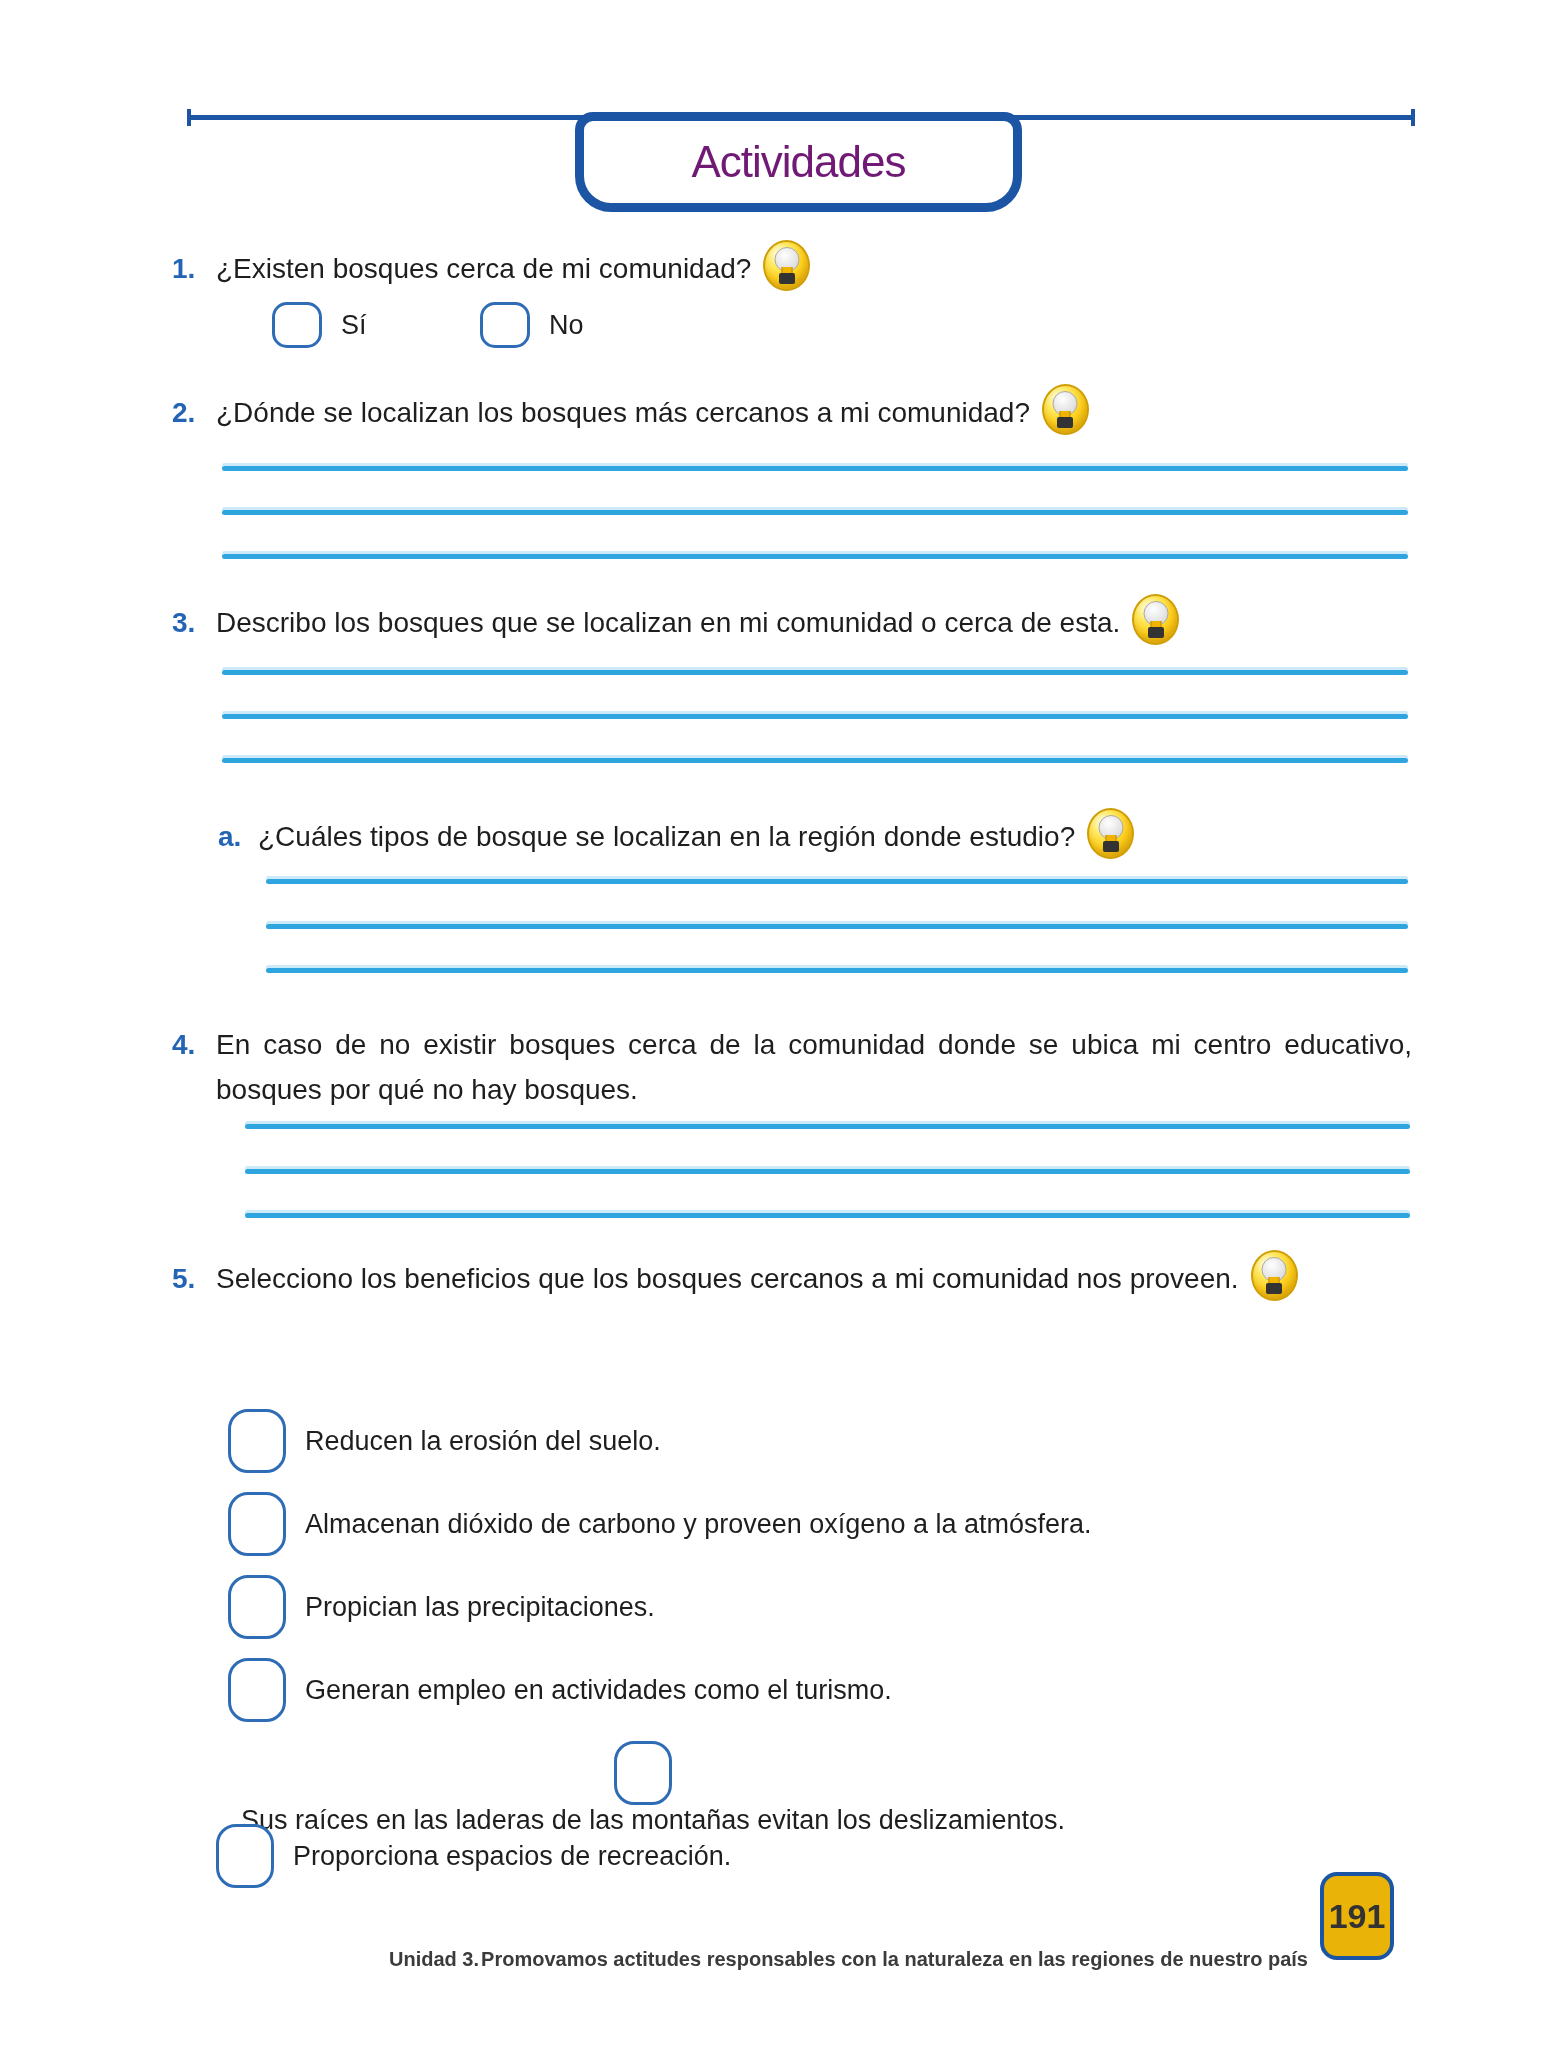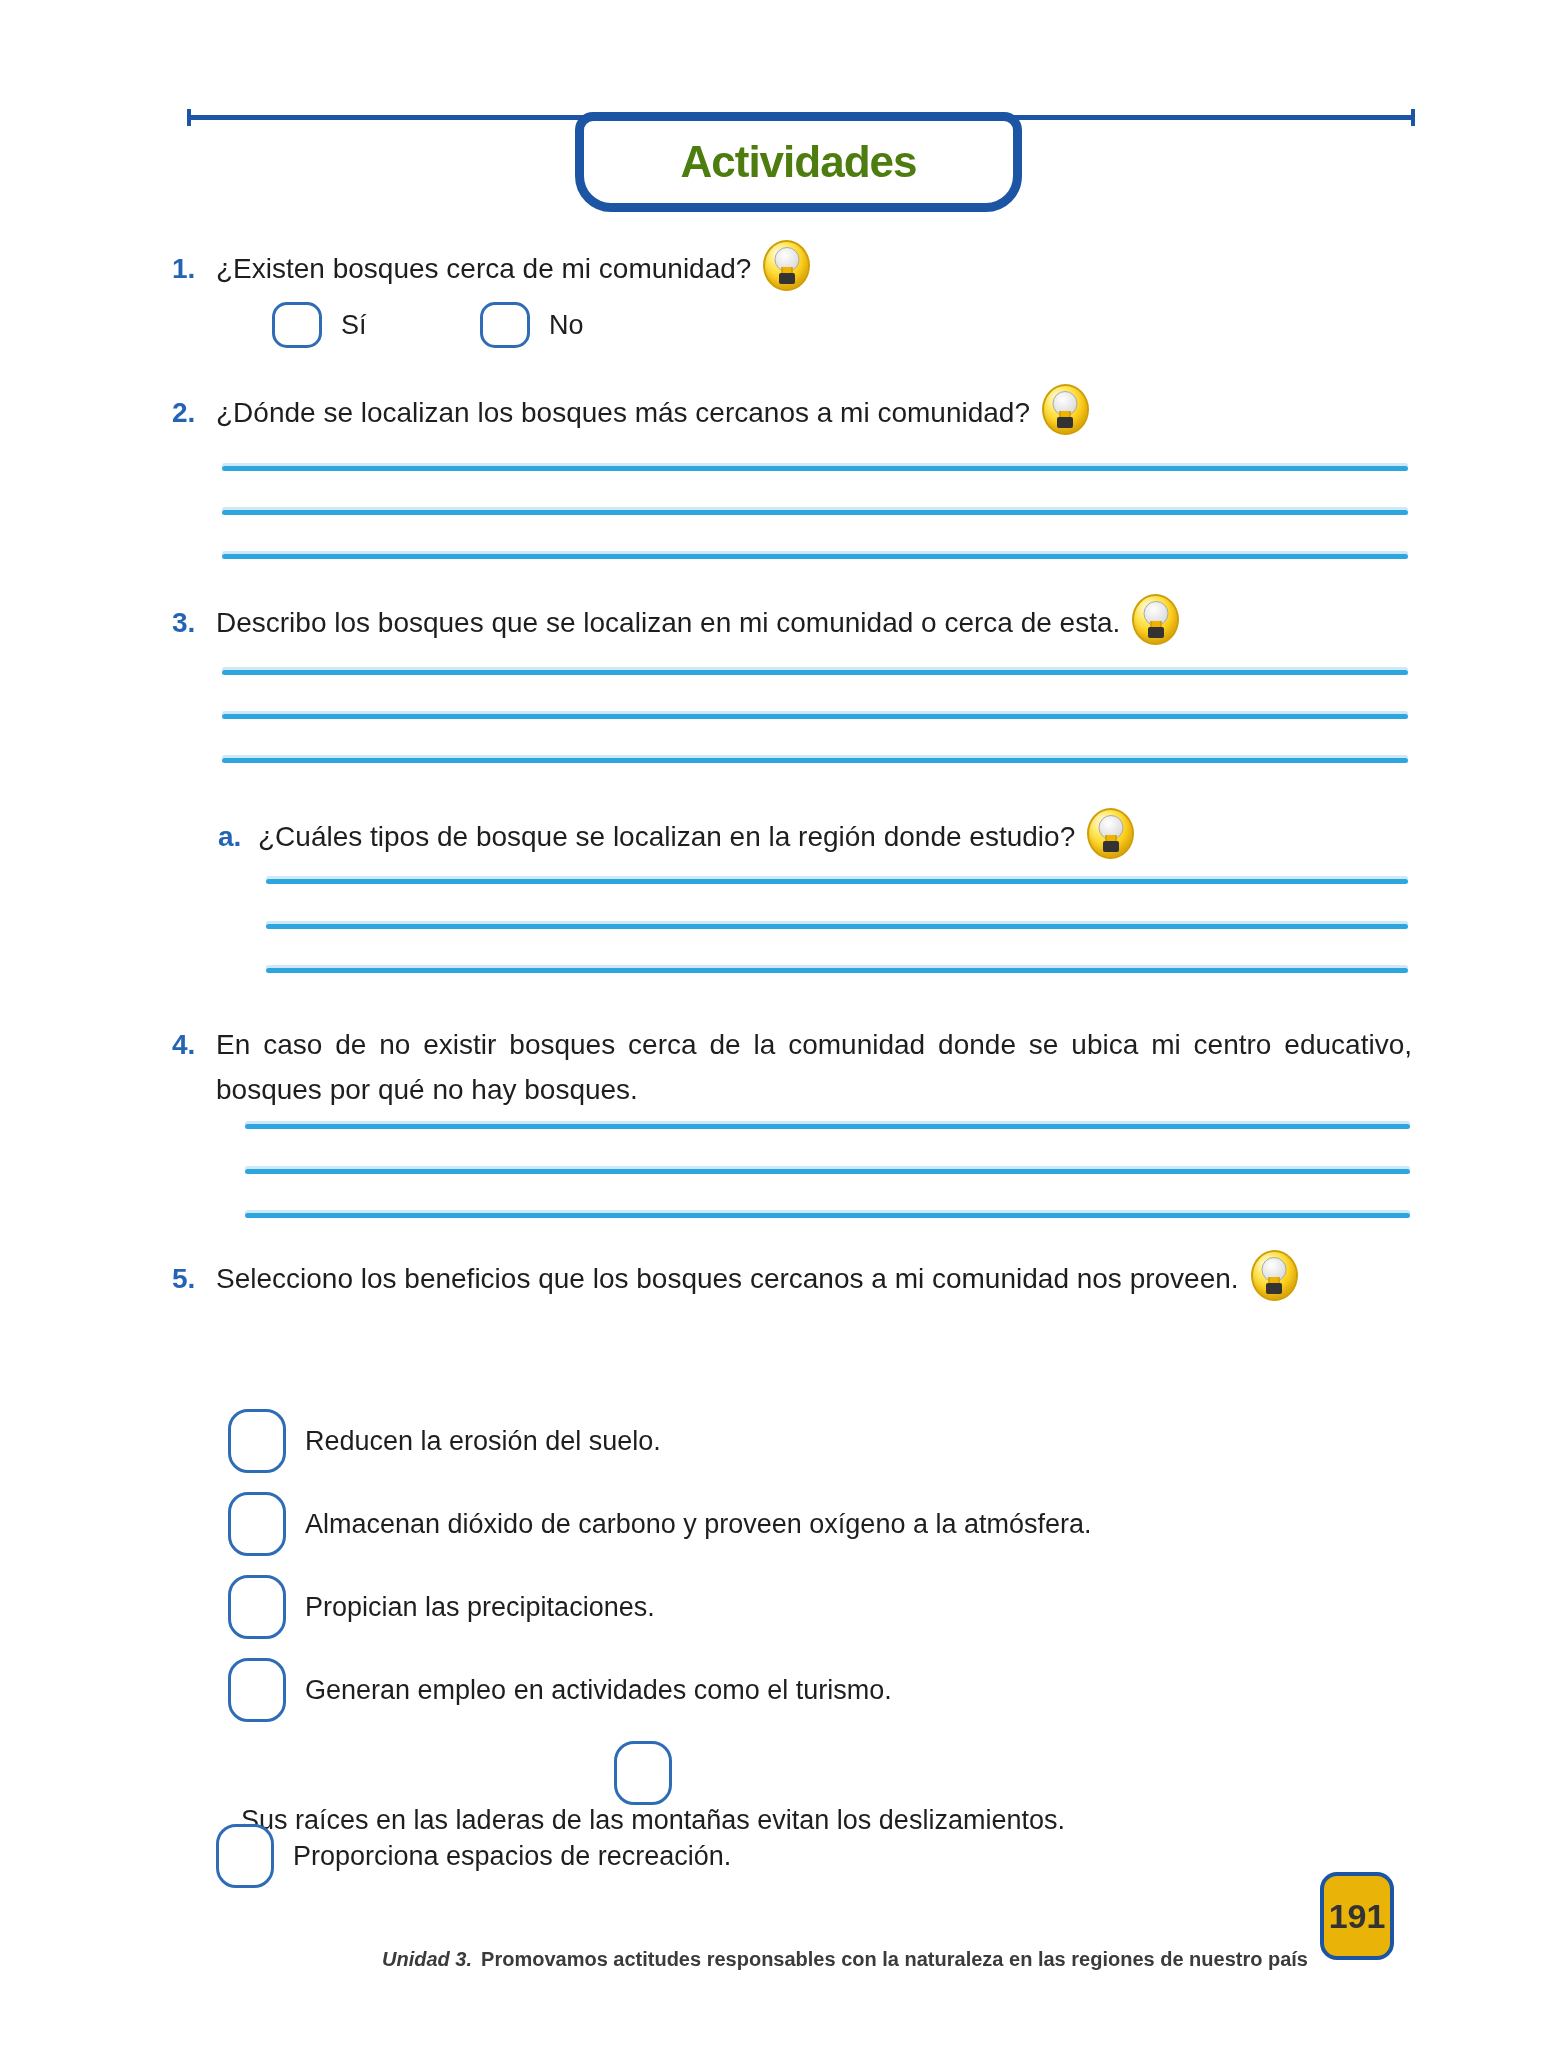--- a/index.html
+++ b/index.html
@@ -22,21 +22,21 @@
   .h-rule .tick.left{left:0;}
   .h-rule .tick.right{right:0;}
   .title-box{
     position:absolute;left:575px;top:112px;width:447px;height:100px;
     background:#ffffff;border:9px solid #1c55a3;
     border-radius:18px 18px 36px 36px;
     box-sizing:border-box;
     display:flex;align-items:center;justify-content:center;
   }
   .title-box span{
-    font-size:44px;font-weight:bold;color:#4d7c0f;letter-spacing:-1px;
+    font-size:44px;font-weight:normal;color:#701a75;letter-spacing:-1px;
   }
   
   .q-row{
     position:absolute;left:172px;
     display:flex;align-items:flex-start;
     font-size:28px;line-height:34px;
   }
   .q-num{flex:none;width:44px;font-weight:bold;color:#2364b4;}
   .q-num.sub{width:40px;}
   .q-text{color:#1e1e1e;}
@@ -82,21 +82,21 @@
     flex:none;background:#ffffff;border:3px solid #2e6cb6;box-sizing:border-box;
   }
   .cbox.small{width:50px;height:46px;border-radius:15px;}
   .cbox.tall{width:58px;height:64px;border-radius:20px;}
   .opt-label{margin-left:19px;}
   
   .footer-text{
     position:absolute;right:256px;top:1948px;
     font-size:20px;font-weight:bold;color:#3b3b3b;white-space:nowrap;
   }
-  .footer-text .unit{margin-right:9px;font-style:italic;}
+  .footer-text .unit{margin-right:2px;}
   .page-num-box{
     position:absolute;left:1320px;top:1872px;width:74px;height:88px;
     border:4px solid #1c55a3;border-radius:17px;background:#eab308;
     box-sizing:border-box;
     display:flex;align-items:center;justify-content:center;
   }
   .page-num-box span{font-size:34px;font-weight:bold;color:#333333;}
 </style>
 </head>
 <body>

